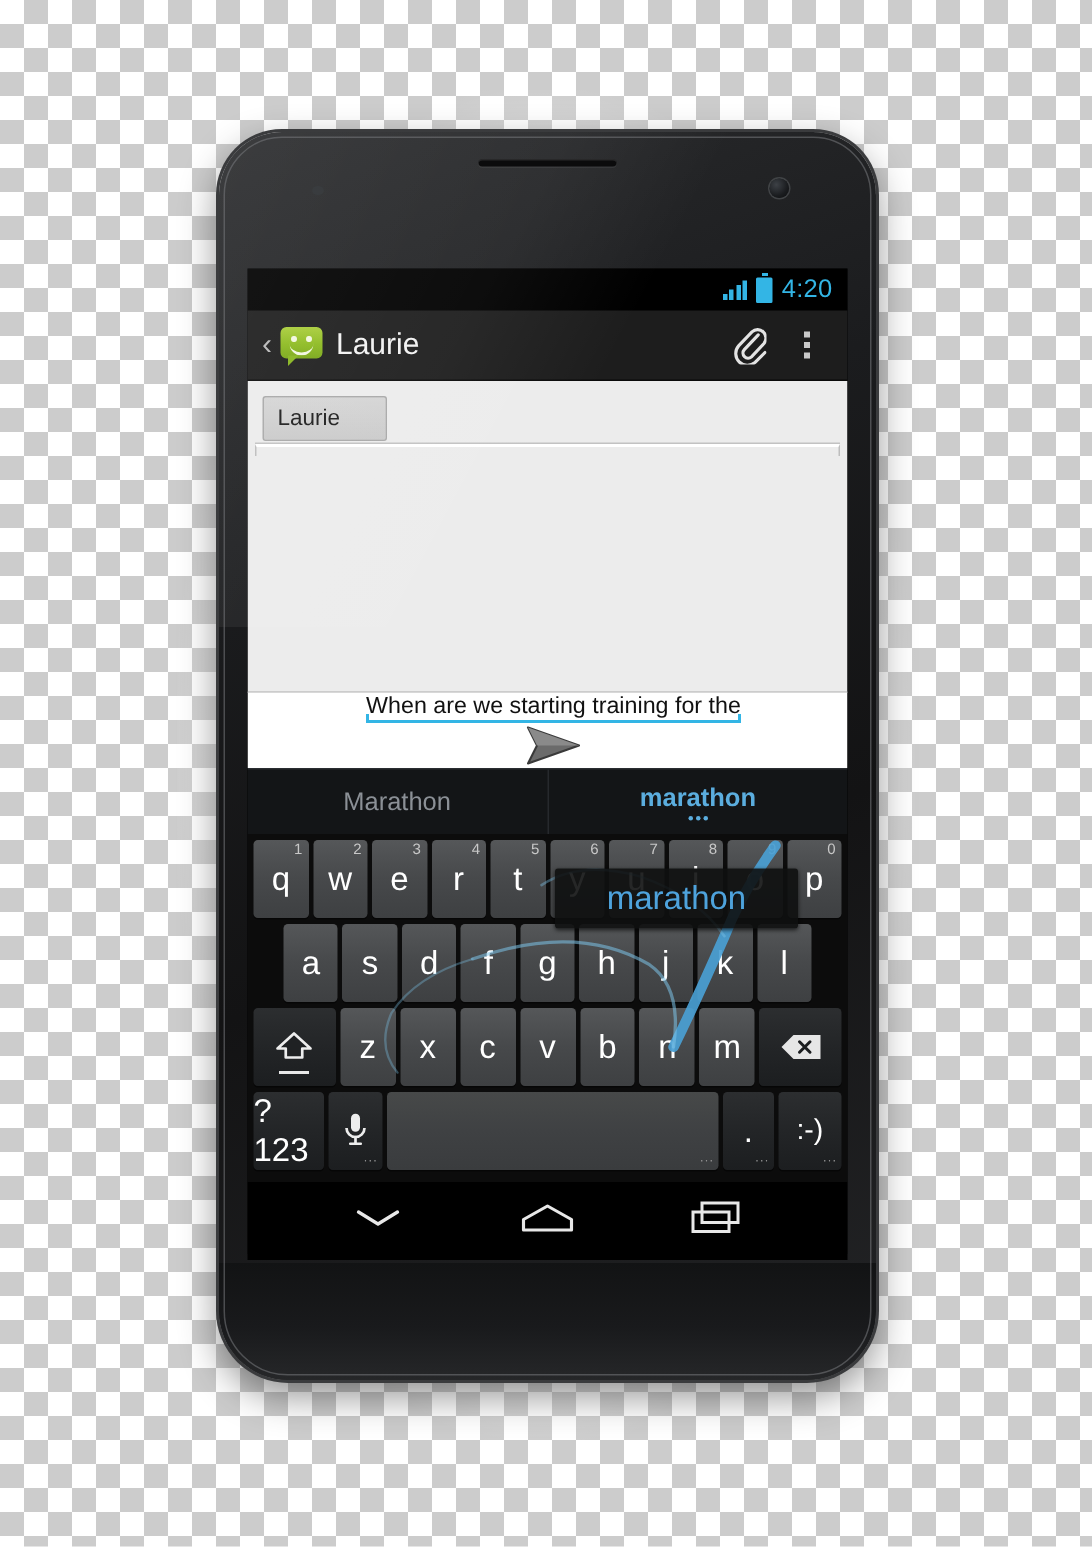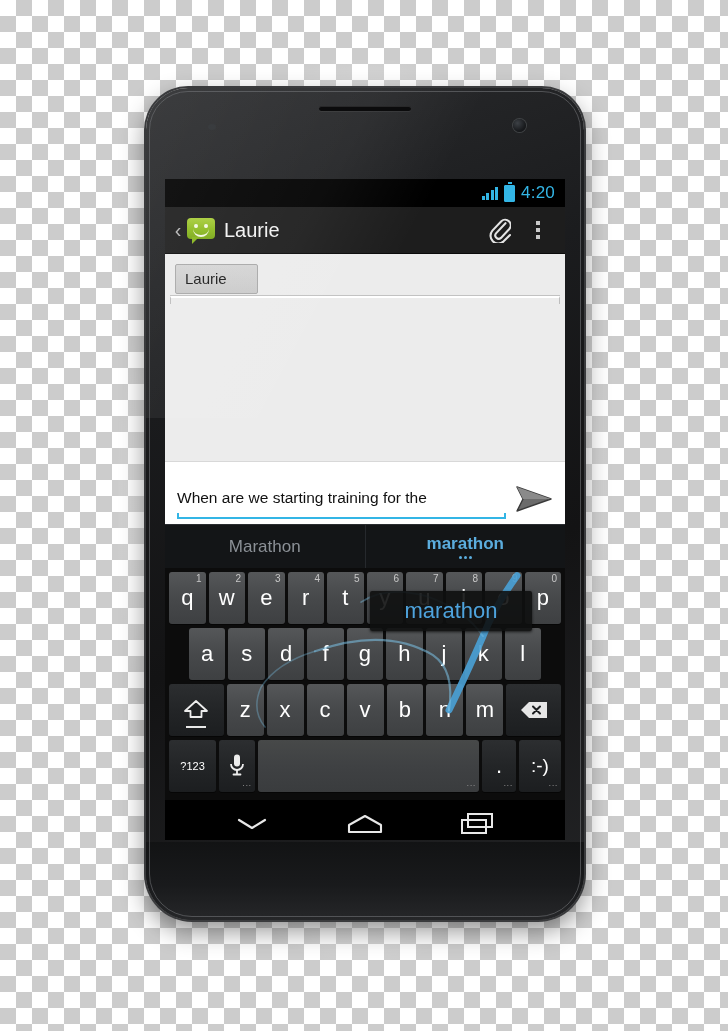--- a/index.html
+++ b/index.html
@@ -268,22 +268,23 @@
     border-top: 2px solid #ffffff;
     box-shadow: 0 -1px 0 #c2c2c2;
   }
 
   
   .compose-row {
     background: #ffffff;
     height: 50px;
     display: flex;
     align-items: center;
-    padding: 12px 4px 0 12px;
+    padding: 0 4px 0 12px;
     border-top: 1px solid #d8d8d8;
+    flex-direction: column;
   }
   .compose-field {
     flex: 1;
     height: 38px;
     display: flex;
     align-items: center;
     border-bottom: 2px solid #33b5e5;
     position: relative;
   }
   .compose-field::before,
@@ -656,21 +657,21 @@
         <div class="key dark del">
           <svg width="30" height="20" viewBox="0 0 30 20">
             <path d="M10 2 L28 2 L28 18 L10 18 L2 10 Z" fill="#e6e6e6"></path>
             <path d="M14 6.5 L21 13.5 M21 6.5 L14 13.5" stroke="#1b1d1f" stroke-width="2" stroke-linecap="round"></path>
           </svg>
         </div>
       </div>
 
       <div class="krow row4">
         <div class="key dark sym">
-          <span style="font-size:11px;">?123</span>
+          <span style="font-size:22px;">?123</span>
         </div>
         <div class="key dark mic">
           <svg width="16" height="26" viewBox="0 0 16 26">
             <rect x="5" y="1.5" width="6" height="12" rx="3" fill="#ededed"></rect>
             <path d="M2 11 a6 6 0 0 0 12 0" fill="none" stroke="#ededed" stroke-width="1.8"></path>
             <path d="M8 17 L8 21 M4.5 21.5 L11.5 21.5" stroke="#ededed" stroke-width="1.8" stroke-linecap="round"></path>
           </svg>
           <span class="mini-dots">···</span>
         </div>
         <div class="key space">

